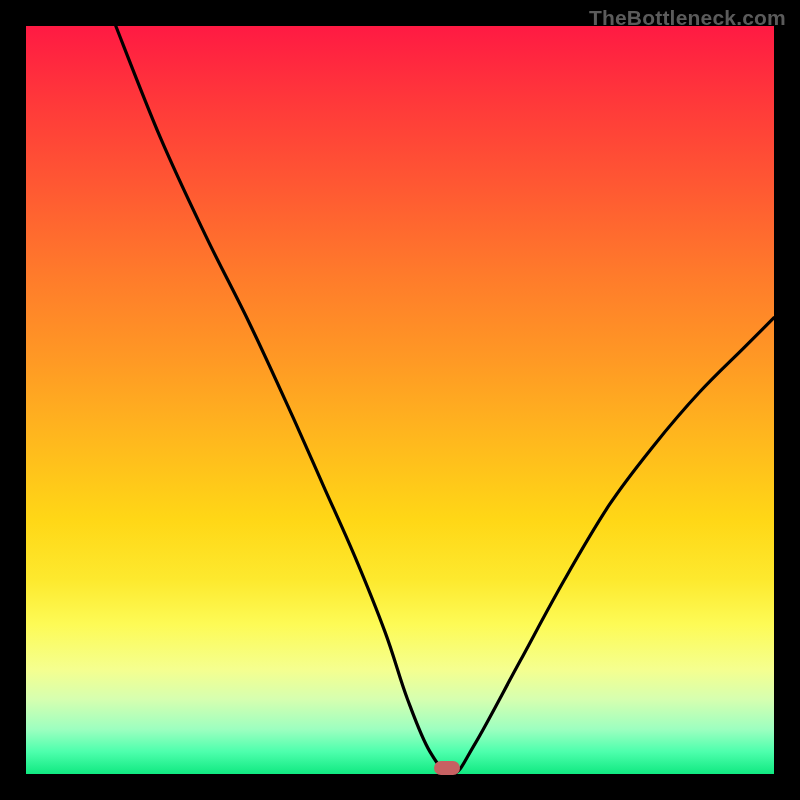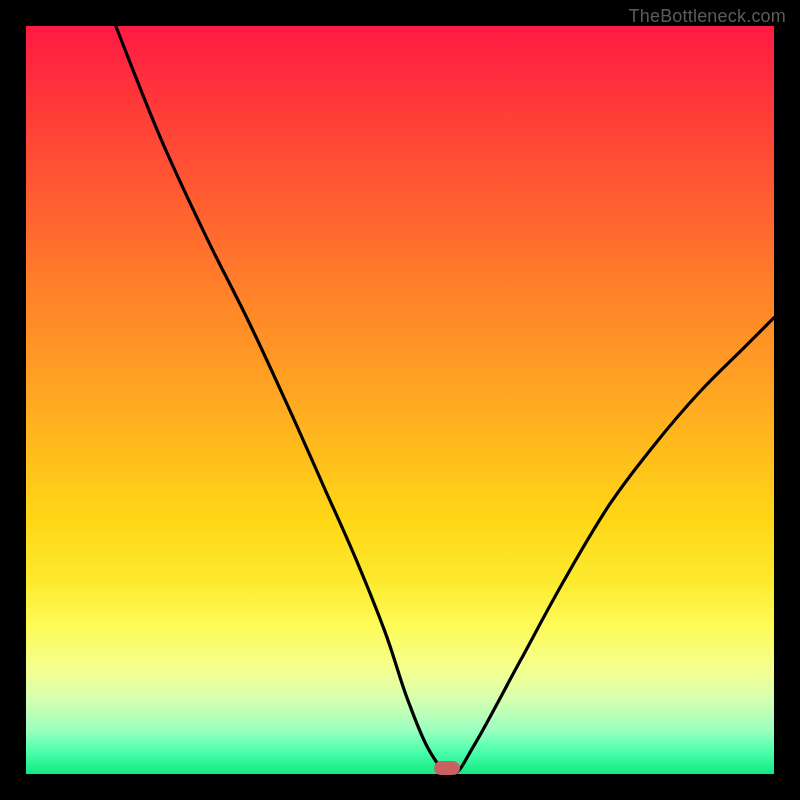--- a/index.html
+++ b/index.html
@@ -15,22 +15,22 @@
     position: relative;
     width: 800px;
     height: 800px;
     background: #000;
   }
   .watermark {
     position: absolute;
     top: 6px;
     right: 14px;
     color: #5b5b5b;
-    font-size: 18px;
-    font-weight: 400;
+    font-size: 21px;
+    font-weight: 700;
     letter-spacing: 0.2px;
     user-select: none;
   }
   .plot-area {
     position: absolute;
     left: 26px;
     top: 26px;
     width: 748px;
     height: 748px;
     background: linear-gradient(to bottom,

